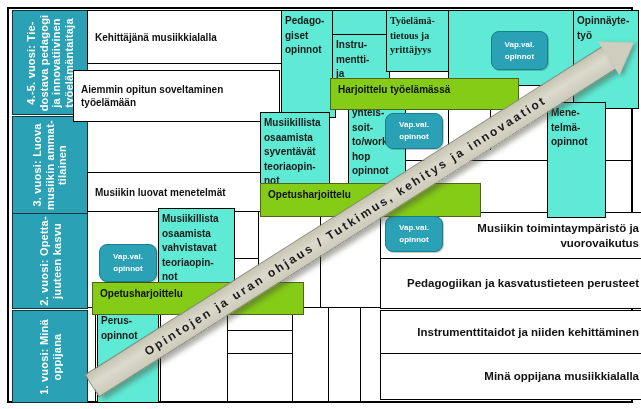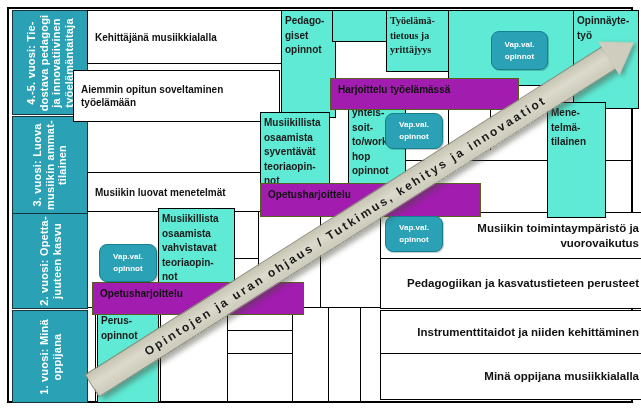--- a/index.html
+++ b/index.html
@@ -40,21 +40,21 @@
   .c-wide{left:448px;top:10px;width:125px;height:68px;}
   .c-opn{left:573px;top:10px;width:58px;height:91px;}
   .c-yht{left:348px;top:102px;width:50px;height:76px;}
   .c-syv{left:260px;top:112px;width:62px;height:69px;}
   .c-men{left:547px;top:102px;width:51px;height:108px;}
   .c-vai{left:490px;top:150px;width:54px;height:70px;}
   .c-vah{left:158px;top:208px;width:69px;height:70px;}
   .c-per{left:97px;top:310px;width:54px;height:85px;}
 
   
-  .gbar{position:absolute;background:#a21caf;border:1px solid #55611f;font-size:10px;font-weight:bold;
+  .gbar{position:absolute;background:#84cc16;border:1px solid #55611f;font-size:10px;font-weight:bold;
         padding:5px 0 0 7px;z-index:5;color:#101010;}
   .g1{left:330px;top:78px;width:180px;height:25px;}
   .g2{left:260px;top:183px;width:212px;height:27px;}
   .g3{left:92px;top:282px;width:203px;height:26px;}
 
   
   .vap{position:absolute;background:#2aa1b4;border:1px solid #15808f;border-radius:8px;color:#fff;
        font-size:8px;font-weight:bold;text-align:center;white-space:pre-line;display:flex;
        align-items:center;justify-content:center;line-height:1.5;z-index:6;box-shadow:1px 1px 0 rgba(0,0,0,.2);}
   .v1{left:491px;top:31px;width:55px;height:37px;}
@@ -111,39 +111,42 @@
   <div class="big r r5">Musiikin toimintaympäristö ja
 vuorovaikutus</div>
   <div class="big r r6">Pedagogiikan ja kasvatustieteen perusteet</div>
   <div class="big r r7">Instrumenttitaidot ja niiden kehittäminen</div>
   <div class="big r r8">Minä oppijana musiikkialalla</div>
 
   <div class="cell c-ped">Pedago-
 giset
 opinnot</div>
   <div class="cell c-emt"></div>
+  <div class="cell c-ins">Instru-
+mentti-
+ja</div>
   <div class="cell c-tyo">Työelämä-
 tietous ja
 yrittäjyys</div>
   <div class="cell c-wide"></div>
   <div class="cell c-opn">Opinnäyte-
 työ</div>
   <div class="cell c-yht">yhteis-
 soit-
 to/works
 hop
 opinnot</div>
   <div class="cell c-syv">Musiikillista
 osaamista
 syventävät
 teoriaopin-
 not</div>
   <div class="cell c-men">Mene-
 telmä-
-tilainen</div>
+opinnot</div>
   <div class="cell c-vah">Musiikillista
 osaamista
 vahvistavat
 teoriaopin-
 not</div>
   <div class="cell c-per">Perus-
 opinnot</div>
 
   <div class="gbar g1">Harjoittelu työelämässä</div>
   <div class="gbar g2">Opetusharjoittelu</div>

